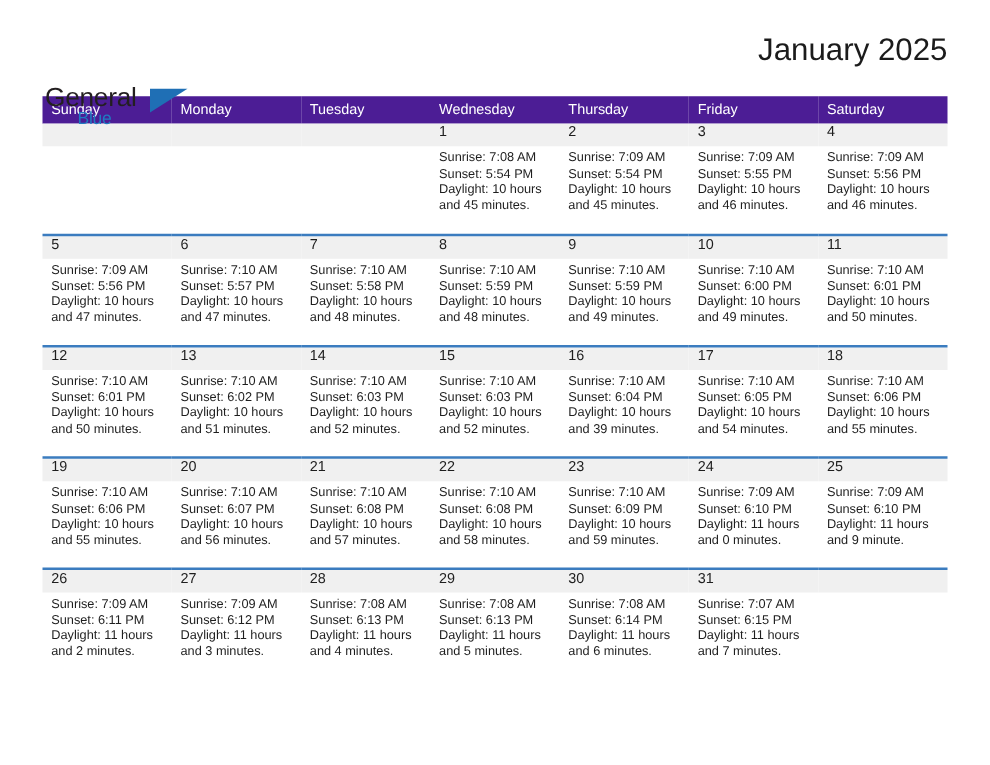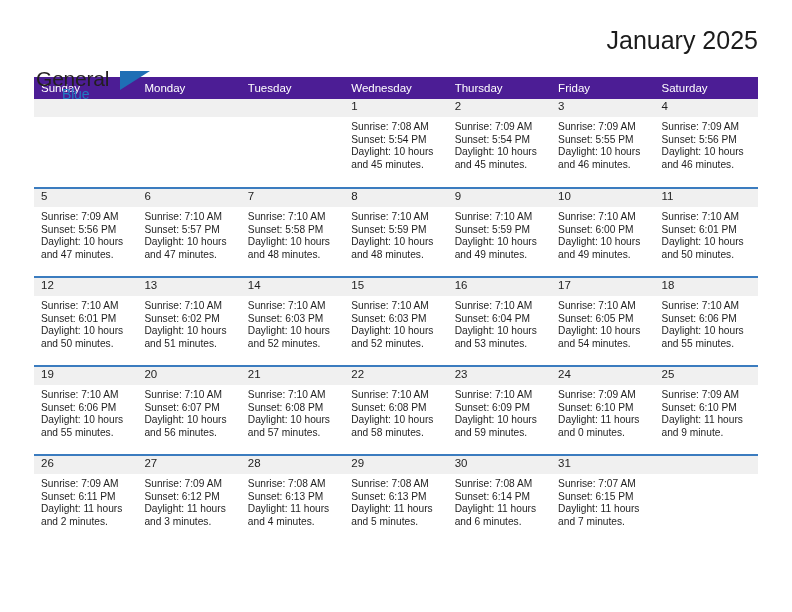--- a/index.html
+++ b/index.html
@@ -350,21 +350,21 @@
               </div>
             </div>
           </td>
           <td class="">
             <div class="cell-inner">
               <div class="daynum-band">16</div>
               <div class="cell-body">
                 <div>Sunrise: 7:10 AM</div>
                 <div>Sunset: 6:04 PM</div>
                 <div>Daylight: 10 hours</div>
-                <div>and 53 minutes.</div>
+                <div>and 39 minutes.</div>
               </div>
             </div>
           </td>
           <td class="">
             <div class="cell-inner">
               <div class="daynum-band">17</div>
               <div class="cell-body">
                 <div>Sunrise: 7:10 AM</div>
                 <div>Sunset: 6:05 PM</div>
                 <div>Daylight: 10 hours</div>

